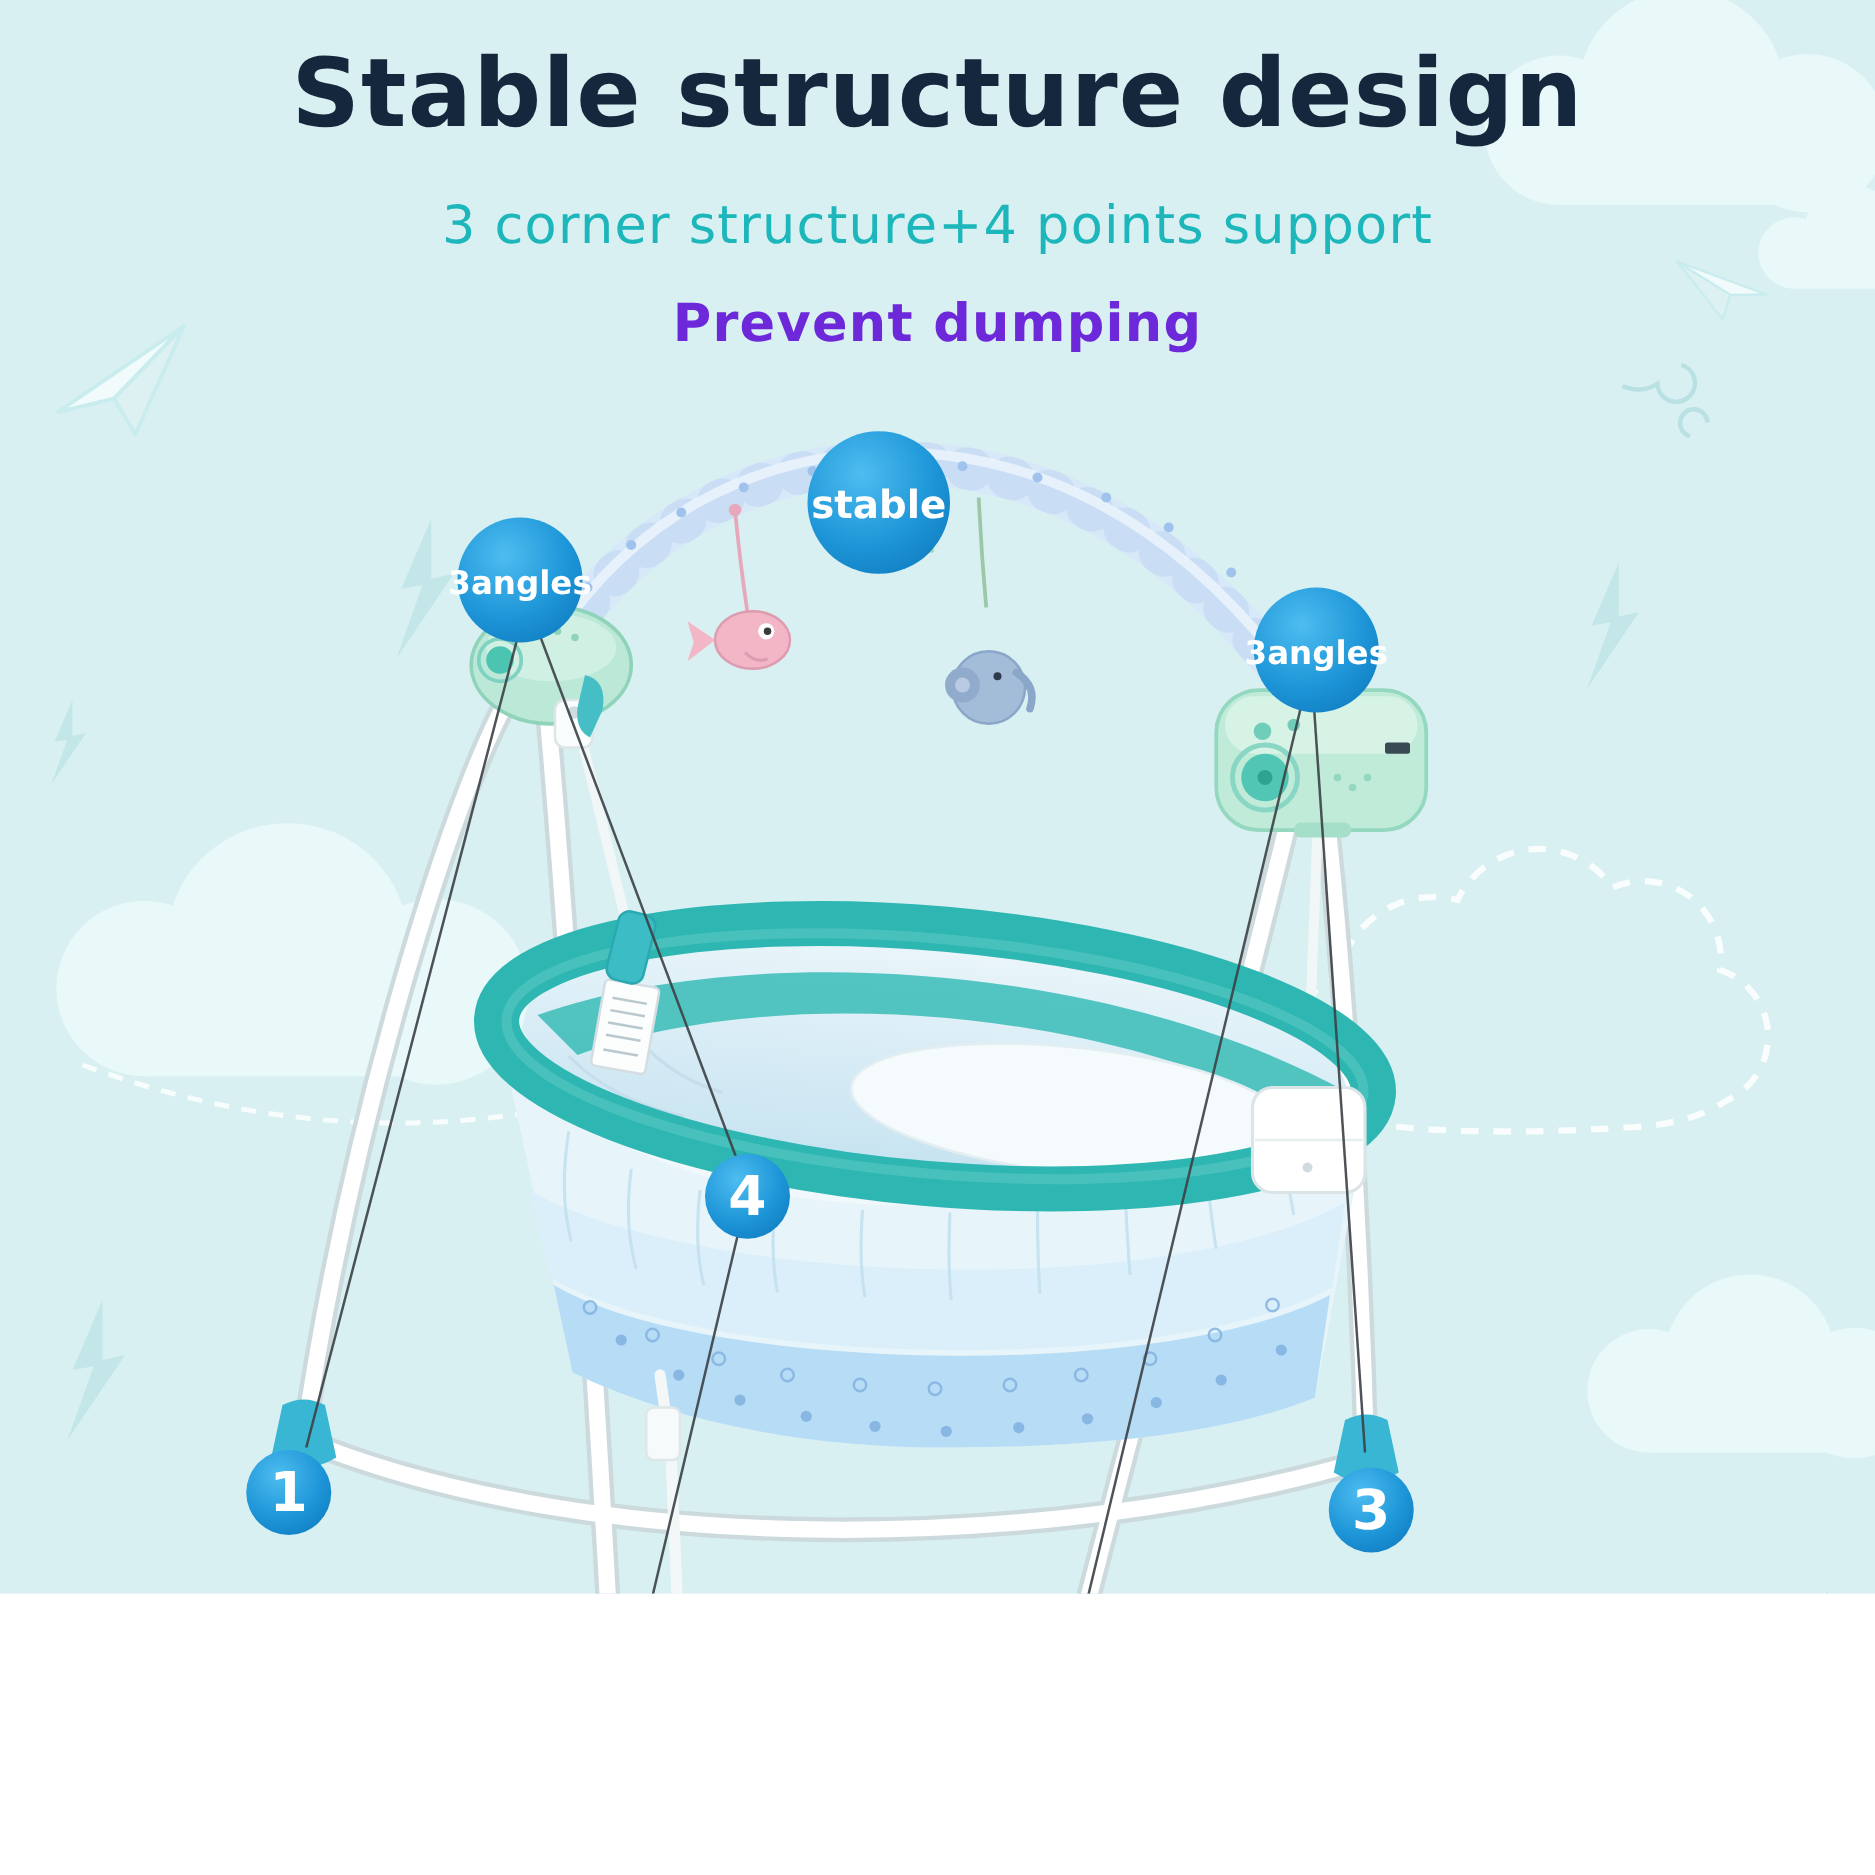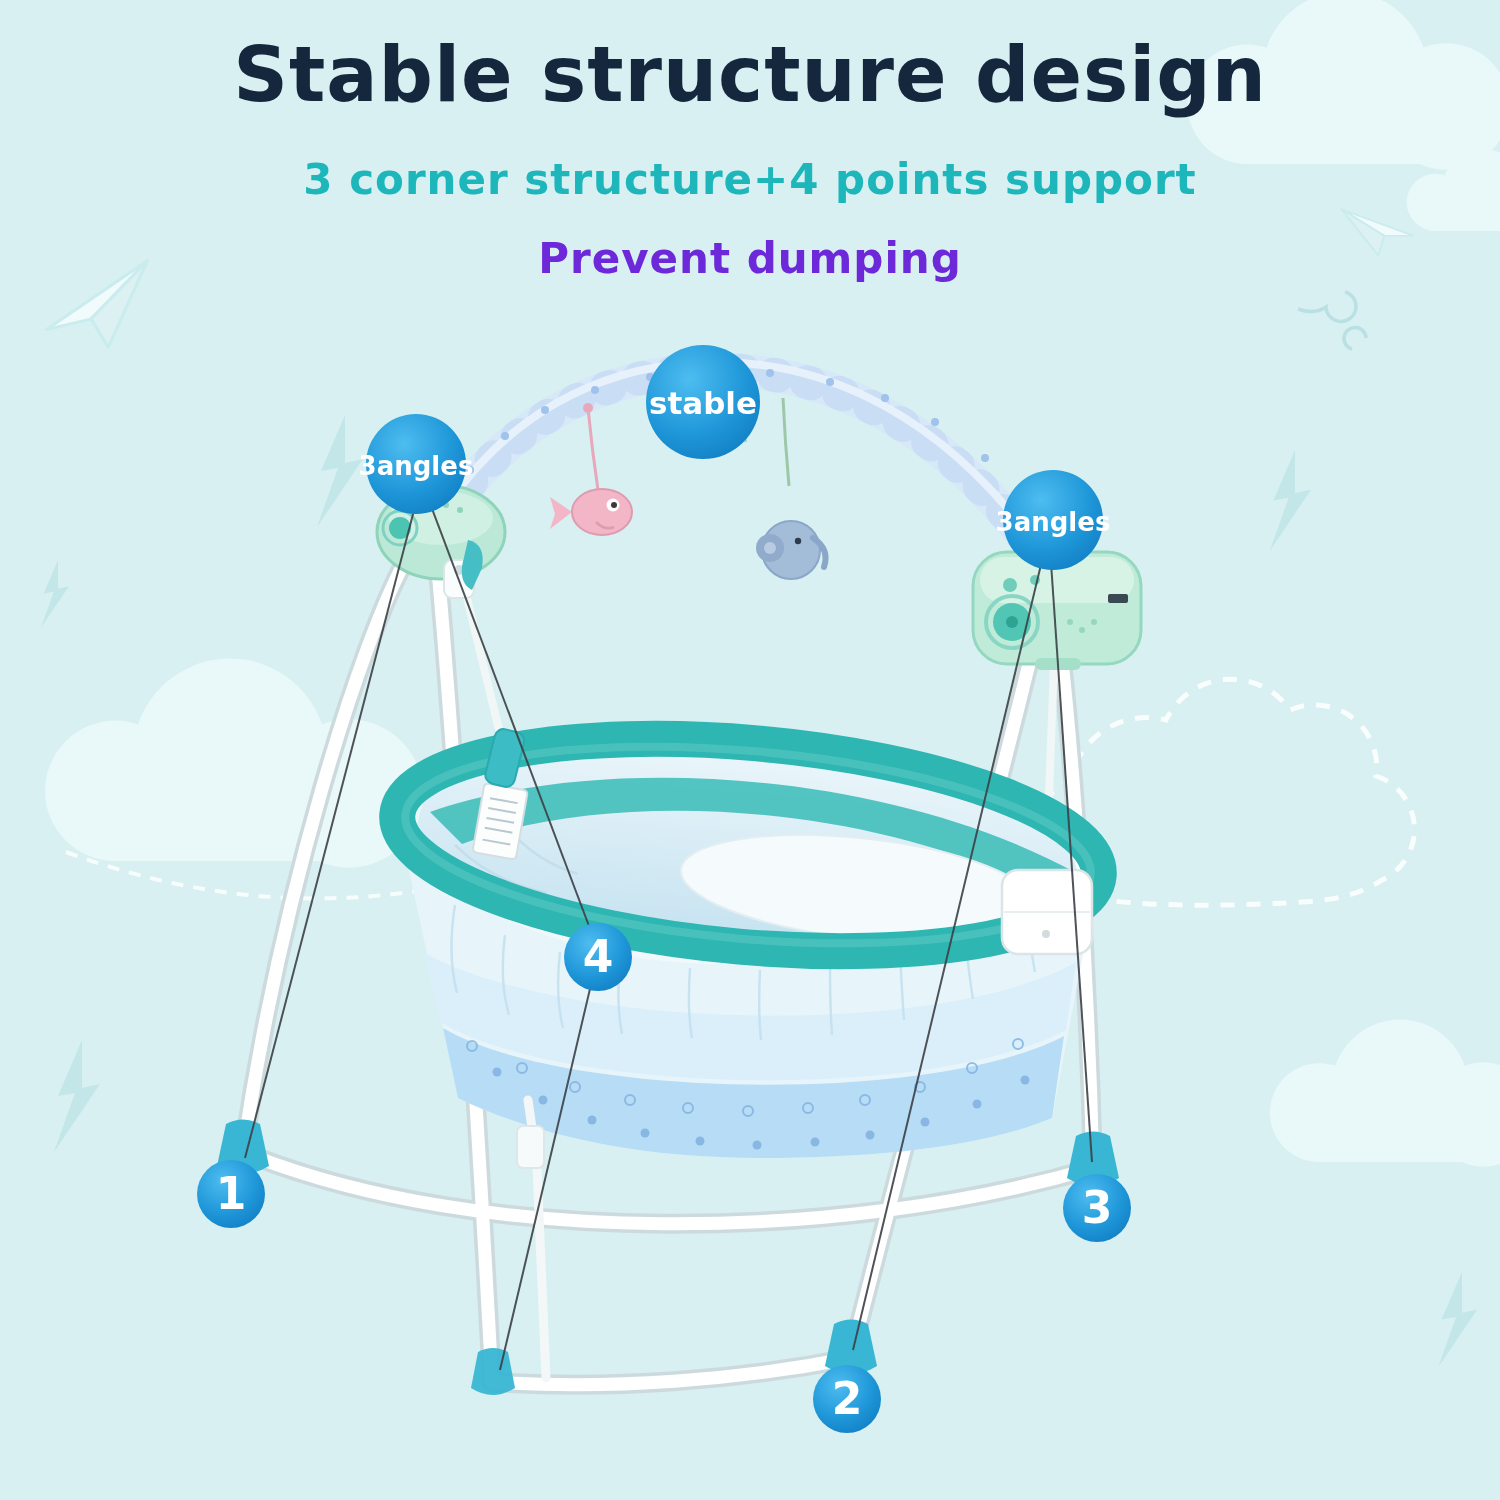--- a/index.html
+++ b/index.html
@@ -1,24 +1,24 @@
 <!DOCTYPE html>
 <html><head>
 <meta charset="utf-8">
 <style>
   *{margin:0;padding:0;box-sizing:border-box}
   html,body{background:#ffffff}
   .canvas{
-    position:relative;width:1500px;height:1500px;
+    position:relative;width:1500px;height:1275px;
     background:#d8f0f1;overflow:hidden;
     font-family:"DejaVu Sans","Liberation Sans",sans-serif;
   }
   .header{position:absolute;top:0;left:0;width:100%;text-align:center;z-index:6}
   .title{margin-top:30px;font-size:76px;font-weight:bold;color:#14273d;letter-spacing:1px}
-  .sub{margin-top:36px;font-size:42px;font-weight:bold;color:#1cb6bb;letter-spacing:1px}
+  .sub{margin-top:36px;font-size:42px;font-weight:normal;color:#1cb6bb;letter-spacing:1px}
   .sub2{margin-top:30px;font-size:42px;font-weight:bold;color:#6d28d9;letter-spacing:1px}
   svg.scene{position:absolute;left:0;top:0;width:1500px;height:1500px}
   svg text{font-family:"DejaVu Sans","Liberation Sans",sans-serif;font-weight:bold;fill:#ffffff;text-anchor:middle}
 </style>
 </head>
 <body>
 
 <div class="canvas">
 
   <div class="header">

